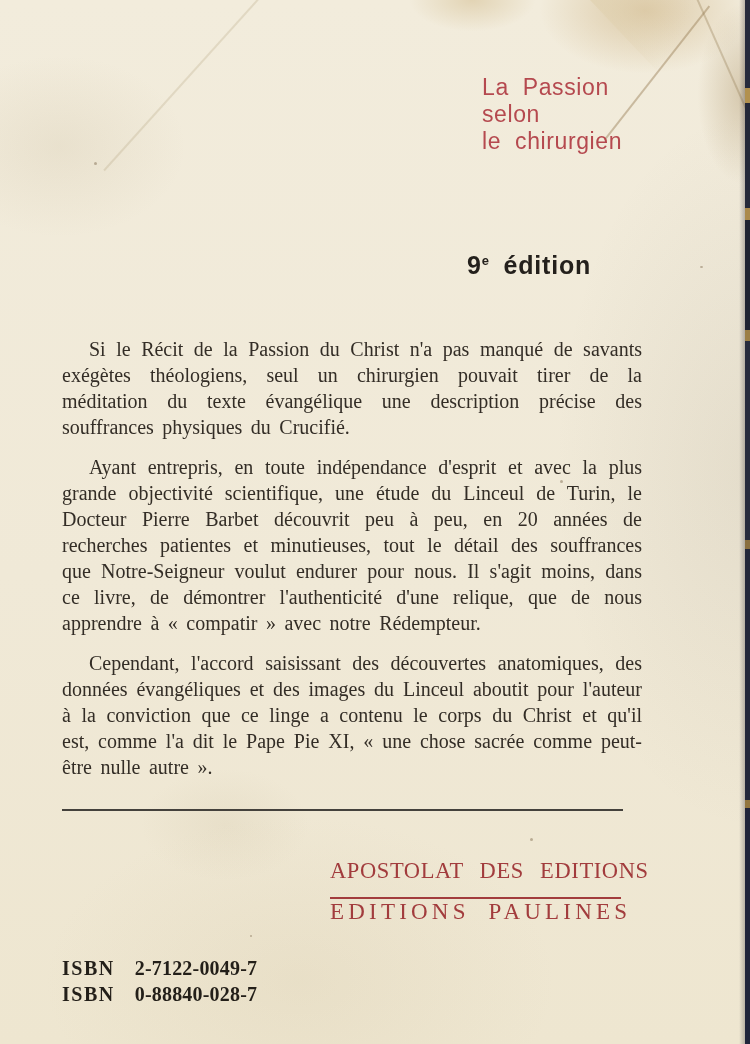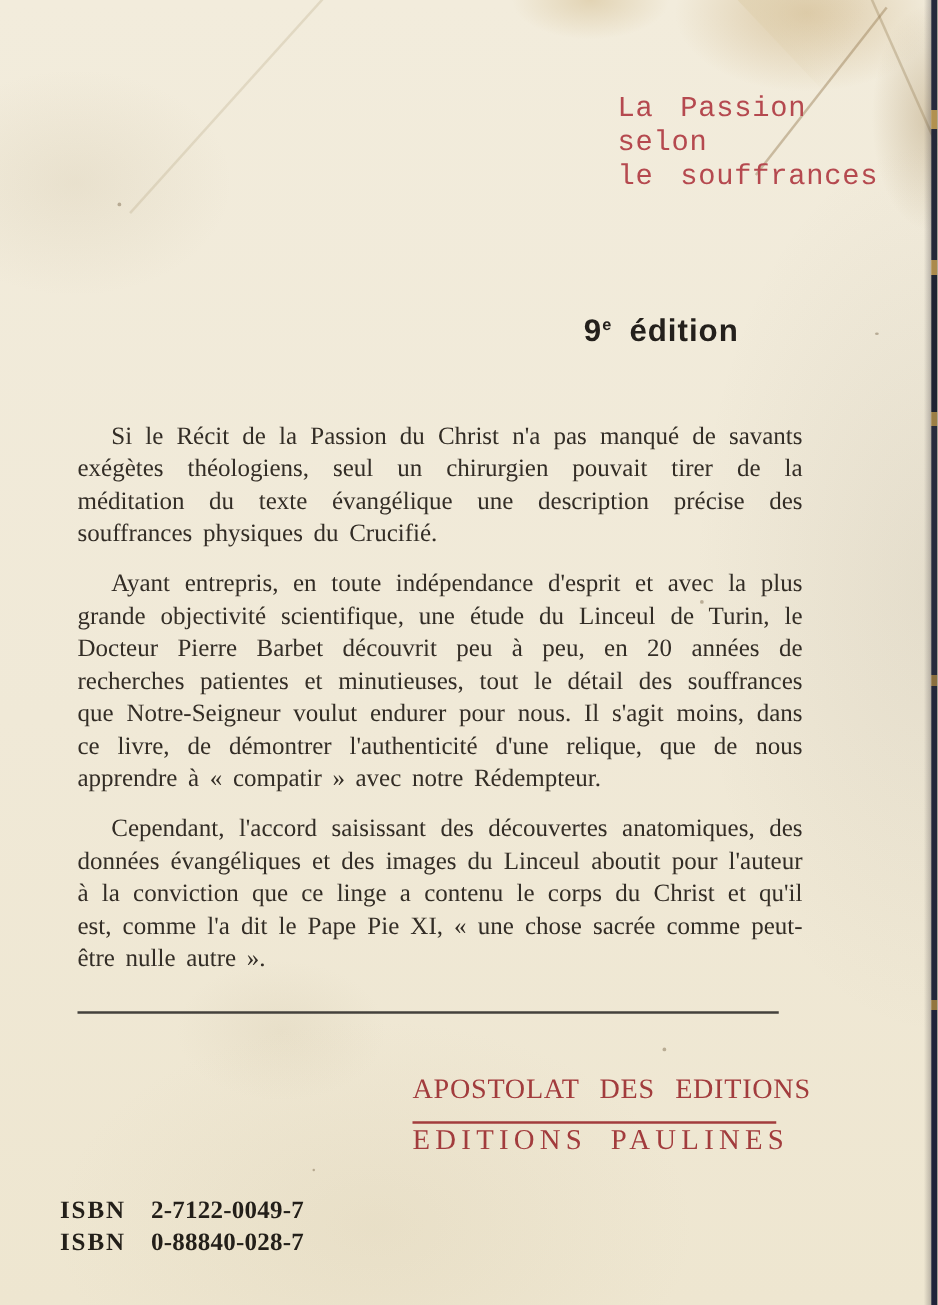--- a/index.html
+++ b/index.html
@@ -49,22 +49,22 @@
       #93763f 800px, #93763f 808px,
       #20243a 808px, #20243a 1044px);
   }
   .edge-feather {
     position: absolute; top: 0; right: 5px; width: 6px; height: 1044px;
     background: linear-gradient(270deg, rgba(60,55,60,0.30), rgba(60,55,60,0));
   }
 
   
   .title-block {
-    position: absolute; left: 494px; top: 74px;
-    font-family: Liberation Mono, monospace;
+    position: absolute; left: 482px; top: 74px;
+    font-family: Liberation Sans, sans-serif;
     font-size: 23px; line-height: 27px;
     letter-spacing: 0.6px; word-spacing: 7px;
     color: #b5494f; font-weight: normal;
   }
 
   
   .edition {
     position: absolute; left: 467px; top: 251px;
     font-family: "Liberation Sans", sans-serif;
     font-size: 25px; font-weight: bold; color: #24201c;
@@ -102,21 +102,21 @@
     margin-top: 13px; width: 291px; height: 2px; background: #a23c3d;
   }
   .publisher-line-2 {
     margin-top: 0;
     font-size: 23px; letter-spacing: 4.2px; word-spacing: 9px;
     white-space: nowrap;
   }
 
   
   .isbn-block {
-    position: absolute; left: 48px; top: 957px;
+    position: absolute; left: 62px; top: 957px;
     color: #231f19; font-size: 20px; font-weight: bold;
   }
   .isbn-row { height: 26px; white-space: nowrap; }
   .isbn-label { letter-spacing: 1.5px; margin-right: 20px; }
   .isbn-number { letter-spacing: 0.2px; font-weight: bold; }
 
   
   .speck { position: absolute; border-radius: 50%; background: rgba(120,100,70,0.45); }
   .speck-1 { left: 560px; top: 480px; width: 3px; height: 3px; }
   .speck-2 { left: 530px; top: 838px; width: 3px; height: 3px; }
@@ -135,21 +135,21 @@
   <div class="crease crease-d"></div>
   <div class="speck speck-1"></div>
   <div class="speck speck-2"></div>
   <div class="speck speck-3"></div>
   <div class="speck speck-4"></div>
   <div class="speck speck-5"></div>
 
   <div class="title-block">
     <div>La Passion</div>
     <div>selon</div>
-    <div>le souffrances</div>
+    <div>le chirurgien</div>
   </div>
 
   <div class="edition"><span>9</span><sup>e</sup>&nbsp;<span>édition</span></div>
 
   <div class="body-copy">
     <p>Si le Récit de la Passion du Christ n'a pas manqué de savants exégètes théologiens, seul un chirurgien pouvait tirer de la méditation du texte évangélique une description précise des souffrances physiques du Crucifié.</p>
     <p>Ayant entrepris, en toute indépendance d'esprit et avec la plus grande objectivité scientifique, une étude du Linceul de Turin, le Docteur Pierre Barbet découvrit peu à peu, en 20 années de recherches patientes et minutieuses, tout le détail des souffrances que Notre-Seigneur voulut endurer pour nous. Il s'agit moins, dans ce livre, de démontrer l'authenticité d'une relique, que de nous apprendre à « compatir » avec notre Rédempteur.</p>
     <p>Cependant, l'accord saisissant des découvertes anatomiques, des données évangéliques et des images du Linceul aboutit pour l'auteur à la conviction que ce linge a contenu le corps du Christ et qu'il est, comme l'a dit le Pape Pie XI, « une chose sacrée comme peut-être nulle autre ».</p>
   </div>
 

